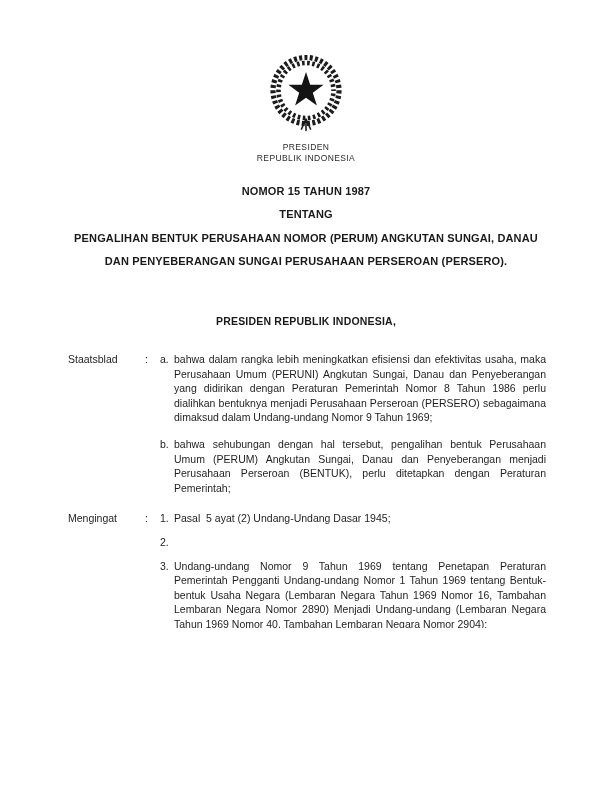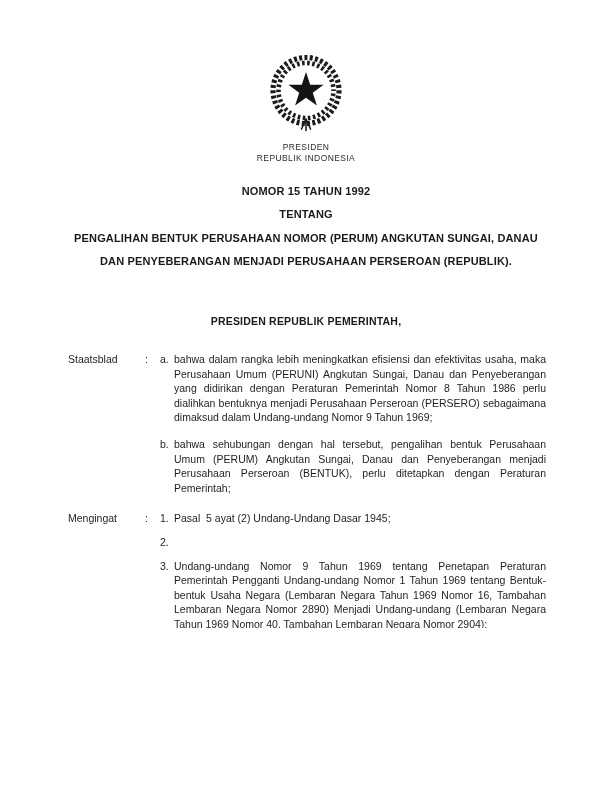--- a/index.html
+++ b/index.html
@@ -96,27 +96,27 @@
 
       <polygon points="39,20 43.2,32.7 56.6,32.8 45.8,40.7 49.9,53.5 39,45.7 28.1,53.5 32.2,40.7 21.4,32.8 34.8,32.7" fill="#141414"></polygon>
 
       <path d="M39 67 L34.5 77 M39 67 L43.5 77 M39 67 L39 78.5" stroke="#1c1c1c" stroke-width="1.6" fill="none" stroke-linecap="round"></path>
     </svg>
     <div class="lh-line first">PRESIDEN</div>
     <div class="lh-line">REPUBLIK INDONESIA</div>
   </div>
 
   <div class="title-block">
-    <div>NOMOR 15 TAHUN 1992</div>
+    <div>NOMOR 15 TAHUN 1987</div>
     <div>TENTANG</div>
     <div>PENGALIHAN BENTUK PERUSAHAAN NOMOR (PERUM) ANGKUTAN SUNGAI, DANAU</div>
-    <div>DAN PENYEBERANGAN MENJADI PERUSAHAAN PERSEROAN (REPUBLIK).</div>
+    <div>DAN PENYEBERANGAN SUNGAI PERUSAHAAN PERSEROAN (PERSERO).</div>
   </div>
 
-  <div class="salutation">PRESIDEN REPUBLIK PEMERINTAH,</div>
+  <div class="salutation">PRESIDEN REPUBLIK INDONESIA,</div>
 
   <div class="content">
 
     <div class="section section-menimbang">
       <div class="item">
         <div class="cell label">Staatsblad</div>
         <div class="cell colon">:</div>
         <div class="cell marker">a.</div>
         <div class="cell text">bahwa dalam rangka lebih meningkatkan efisiensi dan efektivitas usaha, maka Perusahaan Umum (PERUNI) Angkutan Sungai, Danau dan Penyeberangan yang didirikan dengan Peraturan Pemerintah Nomor 8 Tahun 1986 perlu dialihkan bentuknya menjadi Perusahaan Perseroan (PERSERO) sebagaimana dimaksud dalam Undang-undang Nomor 9 Tahun 1969;</div>
       </div>

